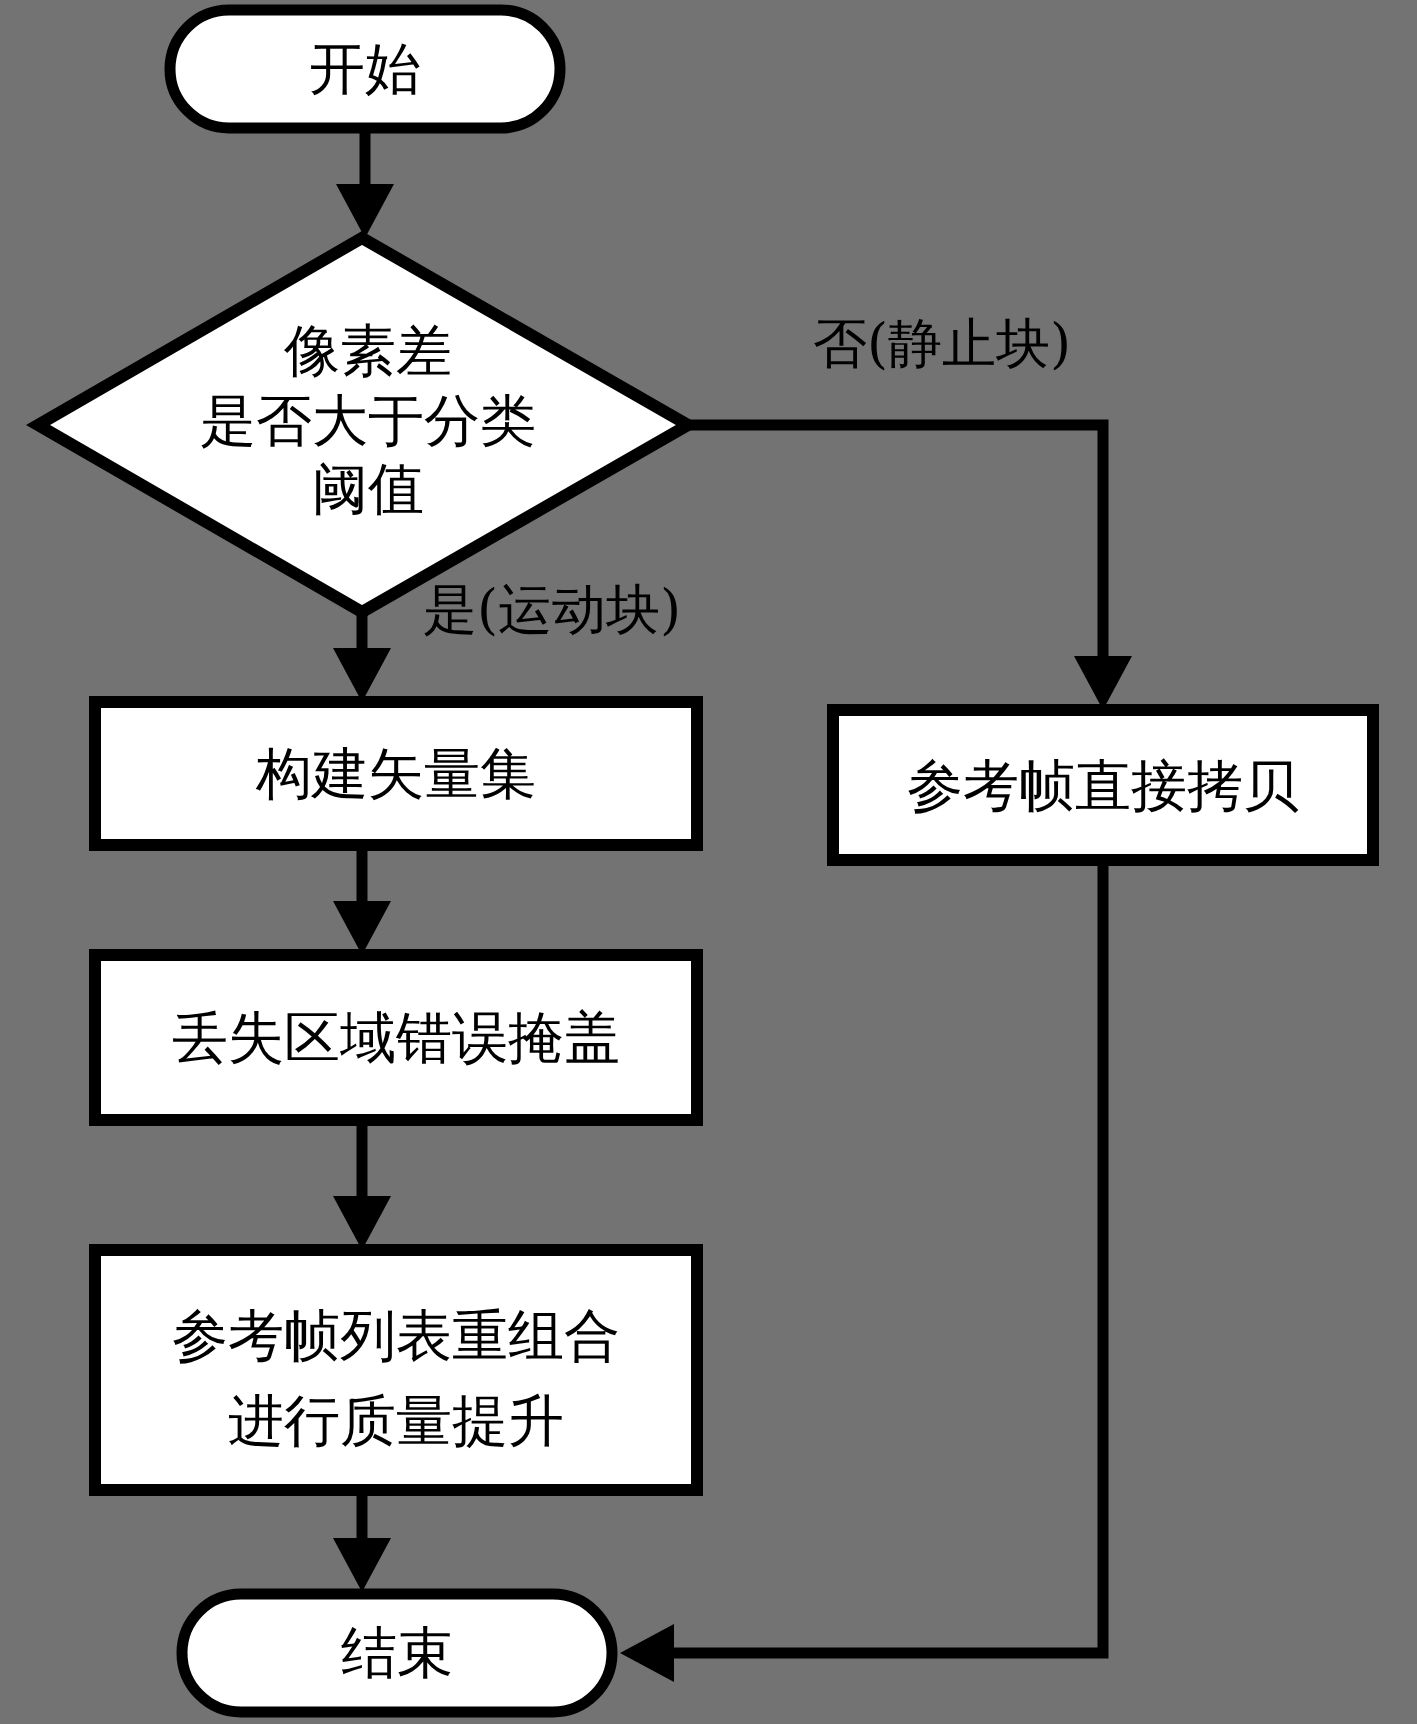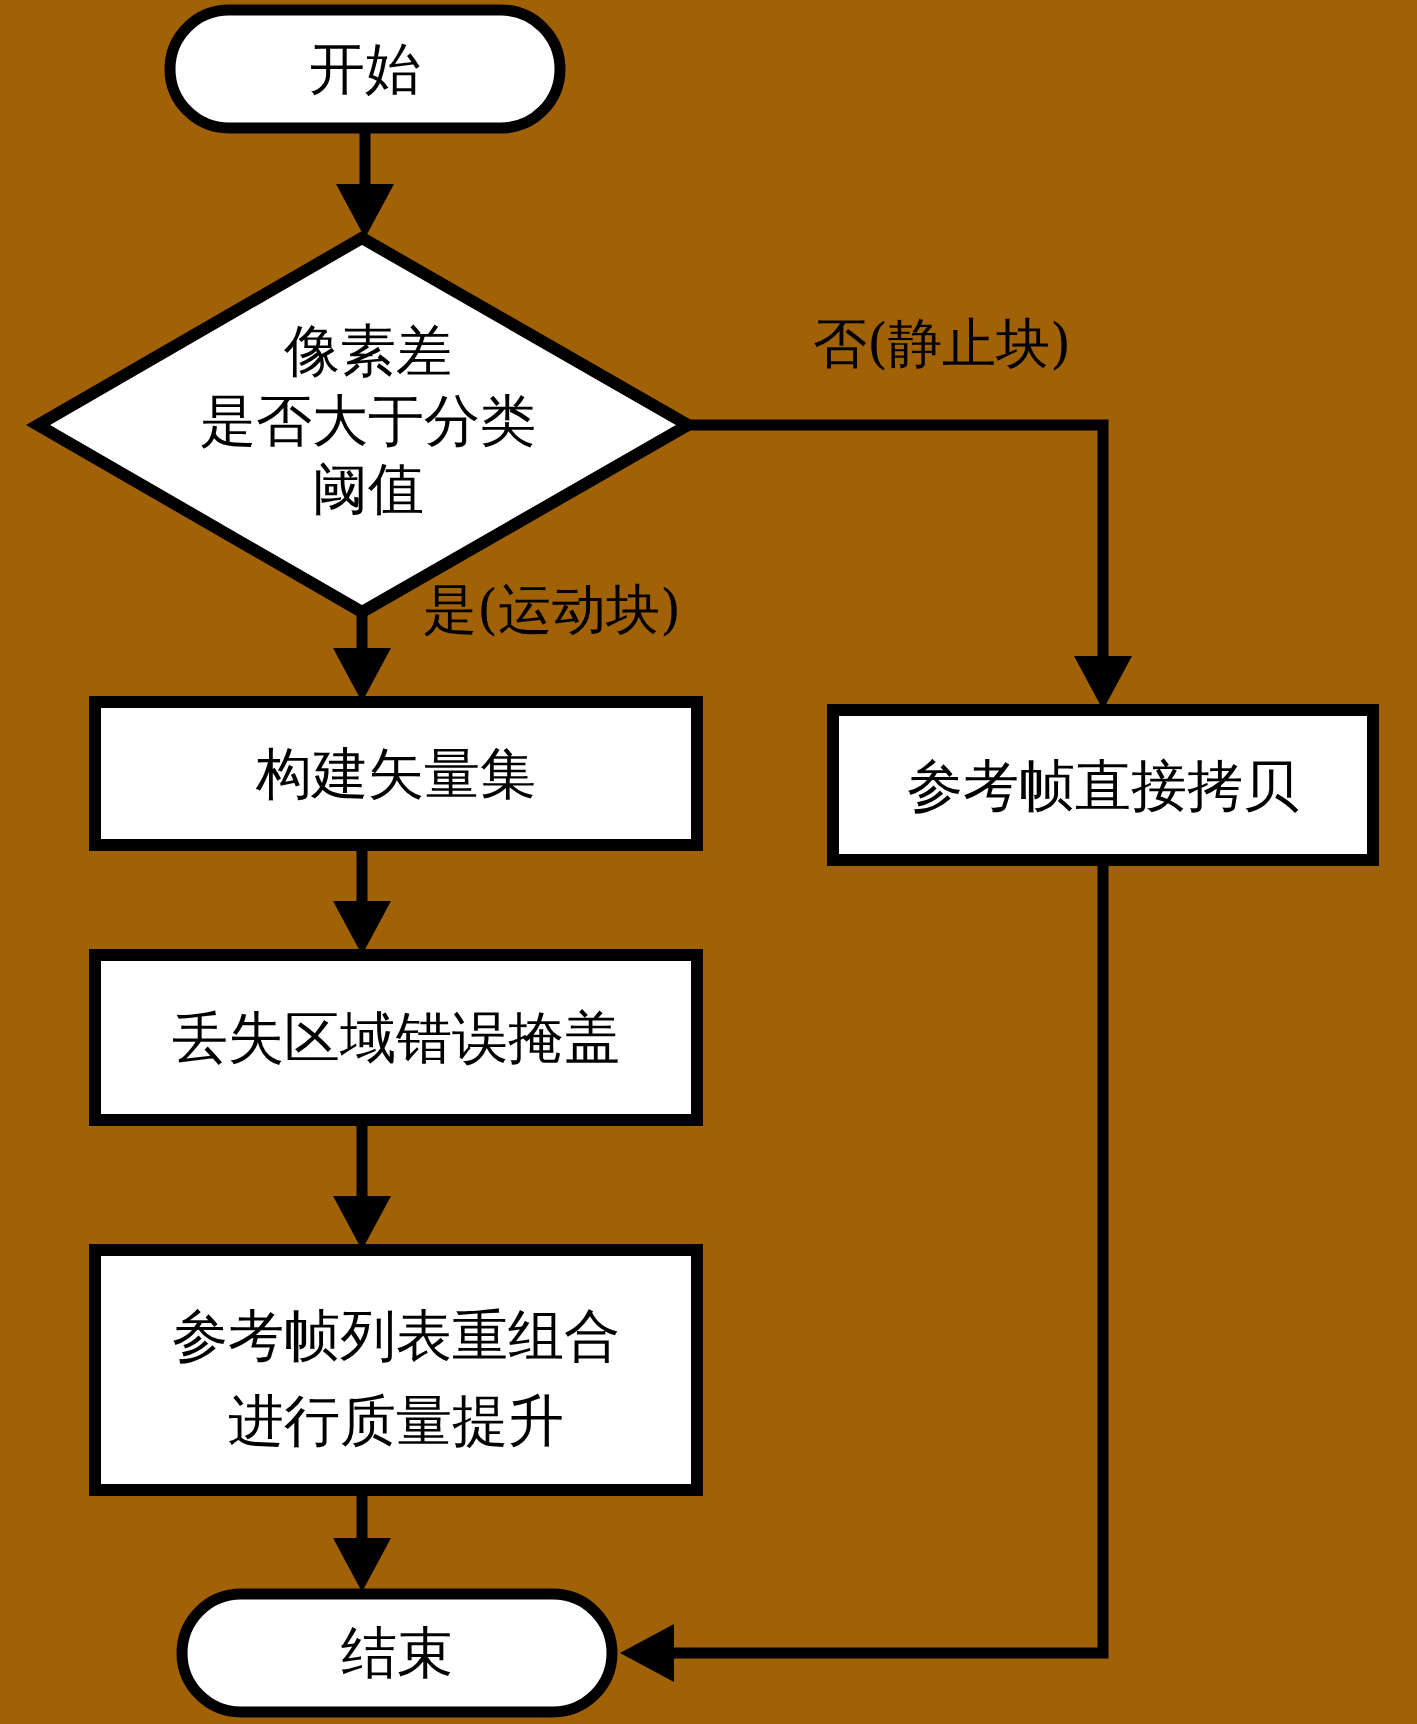--- a/index.html
+++ b/index.html
@@ -4,21 +4,21 @@
 <style>
   html, body {
     margin: 0;
     padding: 0;
     background: #ffffff;
   }
   .canvas {
     position: relative;
     width: 1417px;
     height: 1724px;
-    background: #a16207;
+    background: #737373;
     overflow: hidden;
   }
   svg.flow {
     display: block;
     width: 1417px;
     height: 1724px;
   }
   .shape {
     fill: #ffffff;
     stroke: #000000;

